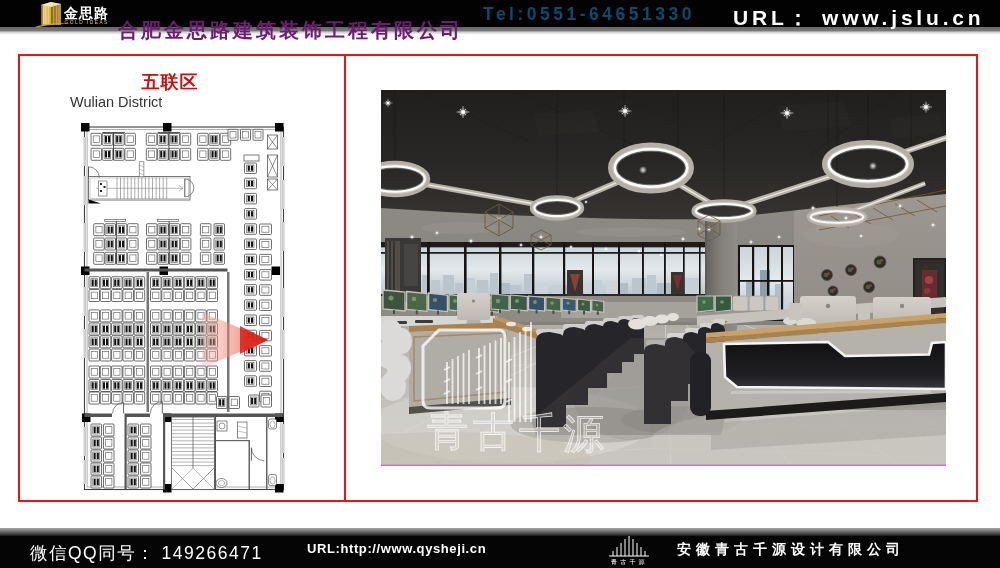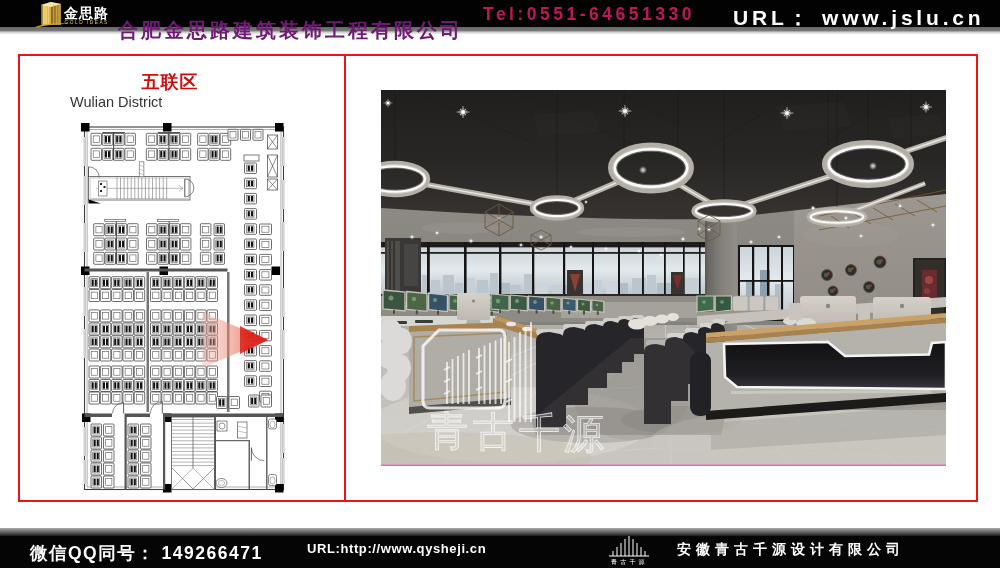--- a/index.html
+++ b/index.html
@@ -40,21 +40,21 @@
 <line x1="22.5" y1="4.6" x2="22.5" y2="24.5" stroke="#d9b55a" stroke-width="0.8" opacity="0.8"></line>
 <line x1="25" y1="5" x2="25" y2="24.5" stroke="#d9b55a" stroke-width="0.8" opacity="0.8"></line>
 <path d="M1,27 Q14,21.5 42,24 Q22,23 3,27.5 Z" fill="#d3a53a"></path>
 <text x="30" y="17.5" font-size="14" font-weight="bold" fill="#fff" font-family="Liberation Sans" letter-spacing="1">金思路</text>
 <text x="30.5" y="24" font-size="4.8" letter-spacing="1.5" fill="#e0c47c" font-family="Liberation Sans">GOLD IDEAS</text>
 </g>
 </svg>
 
 <div class="abs" style="left:118px;top:17px;width:600px;height:24px;color:#701a75;font-size:20px;font-weight:bold;letter-spacing:3px;">合肥金思路建筑装饰工程有限公司</div>
 
-<div class="abs" style="left:483px;top:4px;color:#be185d;font-size:17.5px;font-weight:bold;letter-spacing:3.5px;">Tel:0551-64651330</div>
+<div class="abs" style="left:483px;top:4px;color:#0c4a6e;font-size:17.5px;font-weight:bold;letter-spacing:3.5px;">Tel:0551-64651330</div>
 
 <div class="abs" style="left:733px;top:4px;color:#fff;font-size:21px;font-weight:bold;letter-spacing:3.8px;">URL：&nbsp;www.jslu.cn</div>
 
 <div class="abs" style="left:18px;top:54px;width:956px;height:444px;border:2px solid #ee1312;"></div>
 
 <div class="abs" style="left:344px;top:54px;width:2px;height:446px;background:#ee1312;"></div>
 
 <div class="abs" style="left:70px;top:70px;width:200px;text-align:center;color:#c9100d;font-size:18px;font-weight:bold;letter-spacing:1px;font-family:Liberation Mono, monospace;">五联区</div>
 
 <div class="abs" style="left:70px;top:94px;width:210px;text-align:left;color:#333;font-size:14.5px;">Wulian District</div>
@@ -1719,21 +1719,21 @@
       <text x="182" y="358">源</text>
     </g>
 
 <rect x="0" y="374.6" width="565" height="1.4" fill="#f05fc8"></rect>
 </svg>
 
 <div class="abs" style="left:0;top:528px;width:1000px;height:8px;background:linear-gradient(#a8a8a8,#4a4a4a 70%,#1a1a1a);"></div>
 
 <div class="abs" style="left:0;top:536px;width:1000px;height:32px;background:#050505;"></div>
 
-<div class="abs" style="left:30px;top:541px;color:#fff;font-size:17.5px;font-weight:bold;letter-spacing:1.5px;">微信QQ同号：&nbsp;149266471</div>
+<div class="abs" style="left:30px;top:541px;color:#fff;font-size:17.5px;font-weight:normal;letter-spacing:1.5px;">微信QQ同号：&nbsp;149266471</div>
 
 <div class="abs" style="left:307px;top:541px;color:#fff;font-size:13px;font-weight:bold;letter-spacing:0.6px;text-align:center;">URL:http://www.qysheji.cn</div>
 
 <svg class="abs" style="left:603px;top:534px;" width="52" height="32" viewBox="0 0 52 32">
 <g stroke="#fff" fill="none" stroke-width="1">
 <line x1="26" y1="2" x2="26" y2="22"></line>
 <line x1="22" y1="5" x2="22" y2="22"></line>
       <line x1="30" y1="5" x2="30" y2="22"></line>
 <line x1="18" y1="9" x2="18" y2="22"></line>
       <line x1="34" y1="9" x2="34" y2="22"></line>

